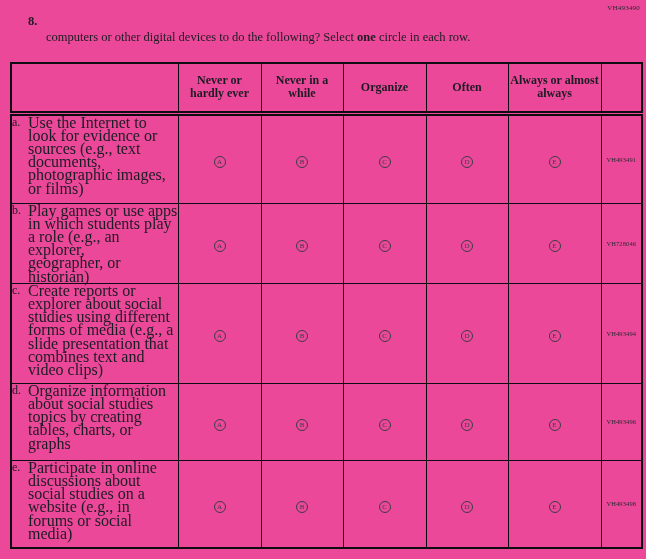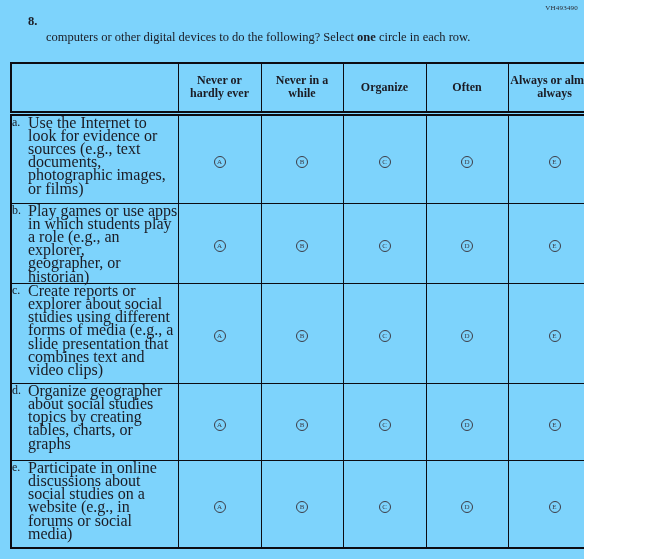--- a/index.html
+++ b/index.html
@@ -2,23 +2,23 @@
 <html><head>
 <meta charset="utf-8">
 <style>
   html, body {
     margin: 0;
     padding: 0;
     background: #ffffff;
   }
   .page {
     position: relative;
-    width: 584px;
+    width: 646px;
     height: 559px;
-    background: #7dd3fc;
+    background: #ec4899;
     font-family: "Liberation Serif", "DejaVu Serif", serif;
     color: #1b1b23;
     overflow: hidden;
   }
   .corner-code {
     position: absolute;
     top: 4px;
     right: 6px;
     font-size: 7px;
     letter-spacing: 0.2px;
@@ -195,21 +195,21 @@
         <td class="opt"><span class="circle">B</span></td>
         <td class="opt"><span class="circle">C</span></td>
         <td class="opt"><span class="circle">D</span></td>
         <td class="opt"><span class="circle">E</span></td>
         <td class="code-cell">VH493494</td>
       </tr>
       <tr style="height:77px">
         <td class="label-cell">
           <div class="label-inner">
             <span class="row-letter">d.</span>
-            <div class="row-text">Organize geographer
+            <div class="row-text">Organize information
 about social studies
 topics by creating
 tables, charts, or
 graphs</div>
           </div>
         </td>
         <td class="opt"><span class="circle">A</span></td>
         <td class="opt"><span class="circle">B</span></td>
         <td class="opt"><span class="circle">C</span></td>
         <td class="opt"><span class="circle">D</span></td>

